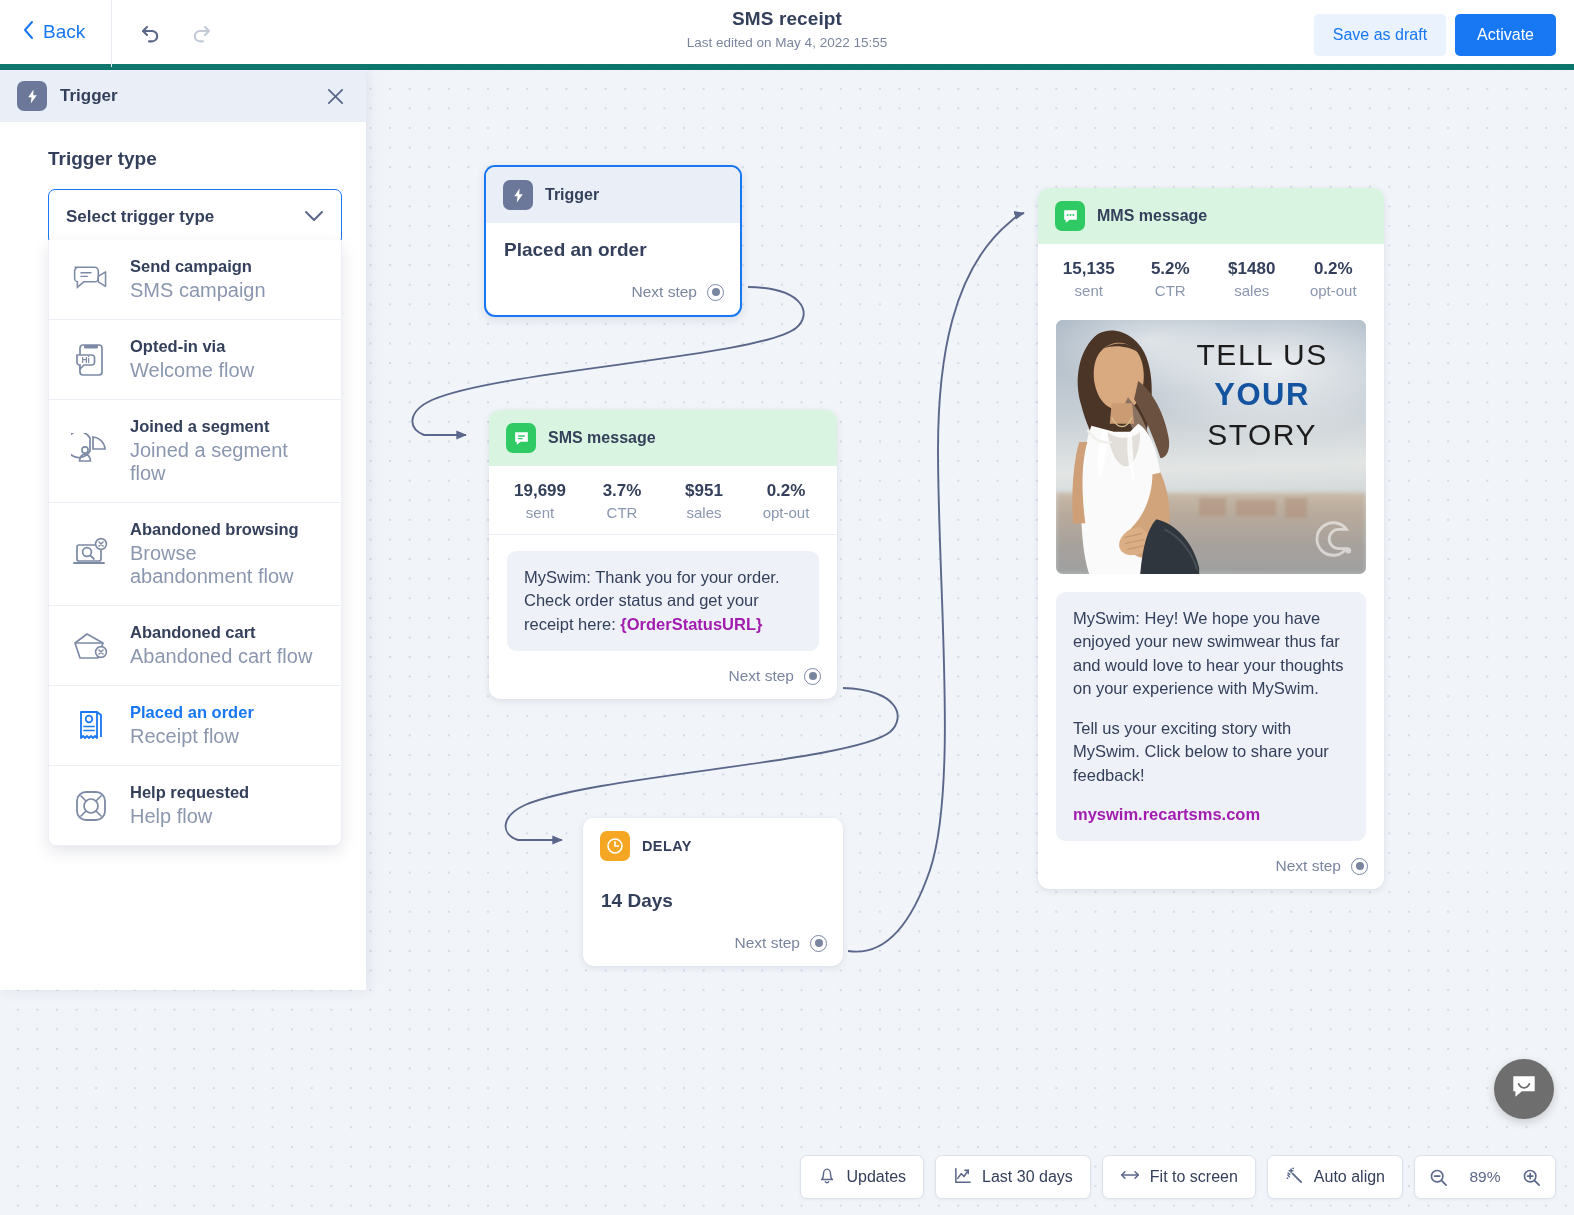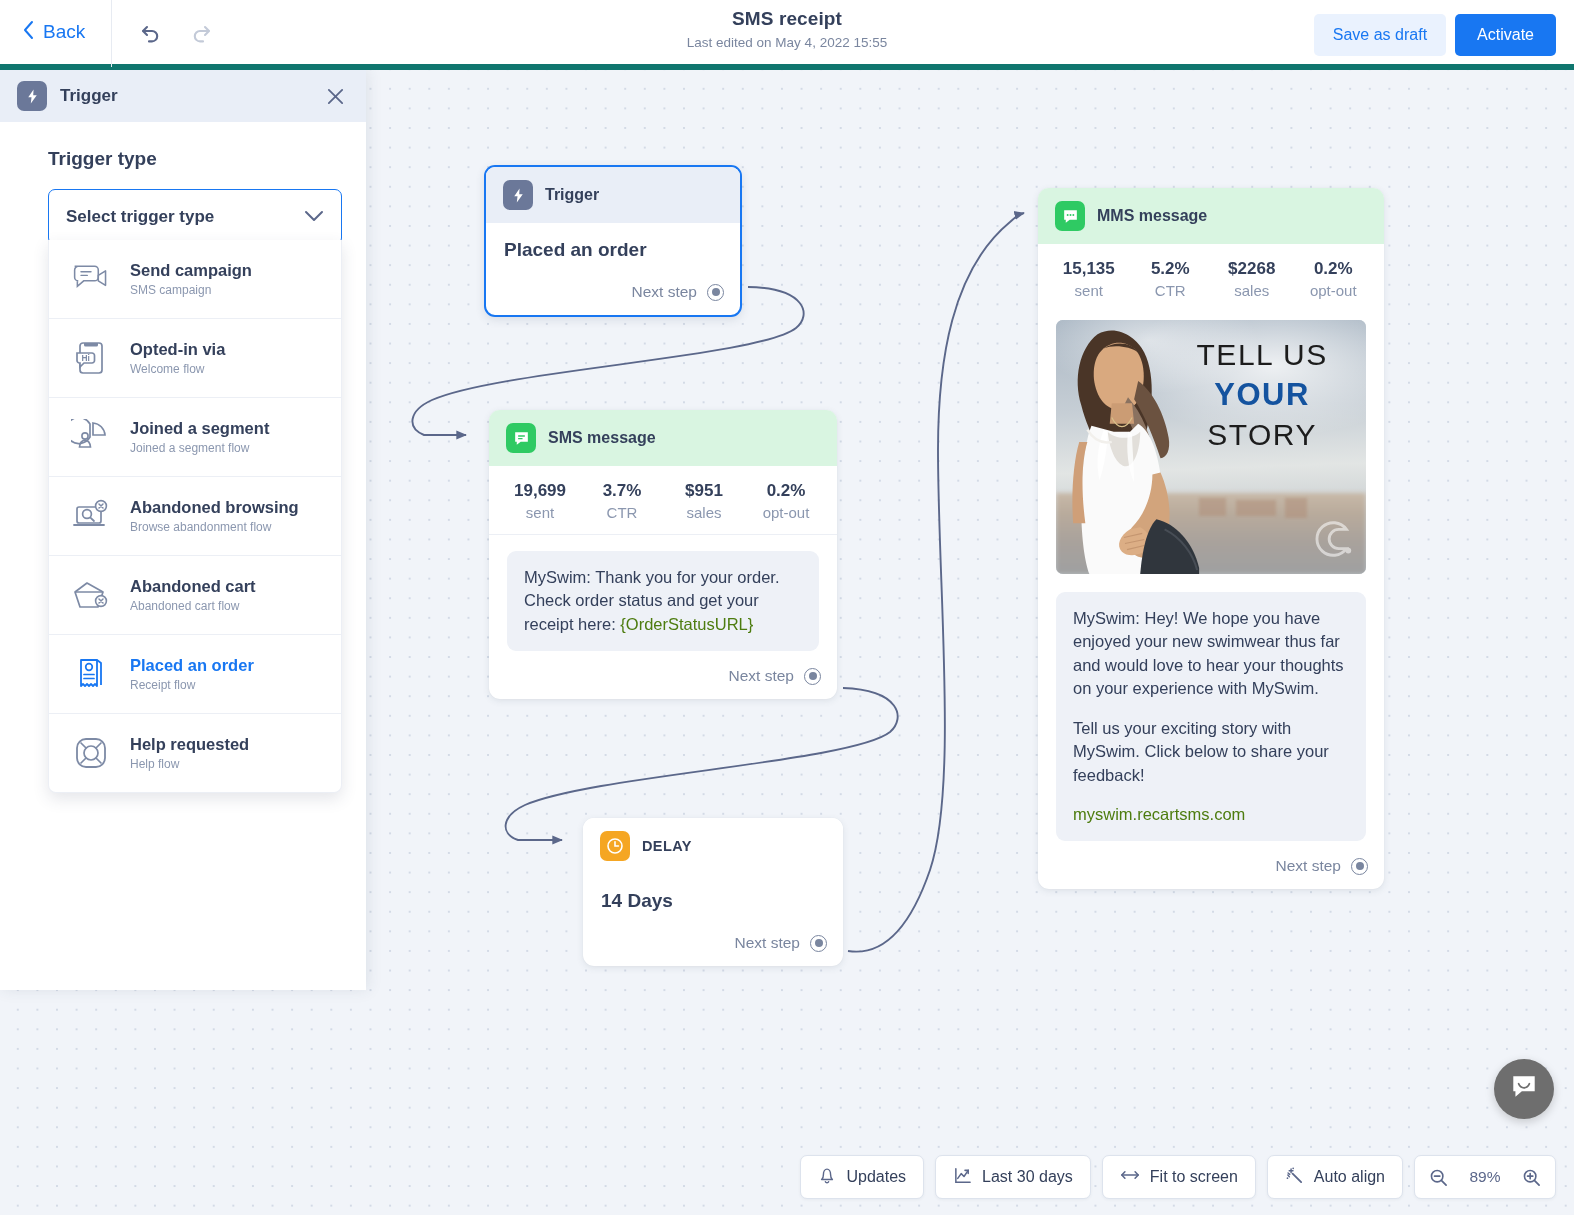--- a/index.html
+++ b/index.html
@@ -124,21 +124,21 @@
   .stat { flex:1; }
   .stat .v { font-size:17px; font-weight:bold; color:#34405b; }
   .stat .l { font-size:15px; color:#8b97af; margin-top:3px; }
 
   .bubble {
     margin: 16px 18px 6px;
     background:#eef1f7; border-radius:9px;
     padding: 15px 17px;
     font-size:16.5px; line-height:1.42; color:#34405b;
   }
-  .bubble a, .bubble .lnk { color:#4d7c0f; text-decoration:none; }
+  .bubble a, .bubble .lnk { color:#a21caf; text-decoration:none;font-weight:bold; }
   .bubble .gap { display:block; height:16px; }
 
   
   .mms-img {
     margin: 8px 18px 3px; height:254px; border-radius:7px;
     position:relative; overflow:hidden;
     background: linear-gradient(170deg,#b8c4cf 0%, #cfd7dd 42%, #dfe4e6 62%, #cdd4d7 100%);
   }
   .sky {
     position:absolute; inset:0;
@@ -195,21 +195,21 @@
     overflow:hidden;
   }
   .opt {
     display:flex; align-items:center; gap:17px;
     padding: 17px 18px 17px 20px;
     border-bottom:1px solid #eceff5;
     cursor:pointer;
   }
   .opt:last-child { border-bottom:none; }
   .opt .txt .n { font-size:16.5px; font-weight:bold; color:#34405b; }
-  .opt .txt .s { font-size:12px; color:#8b97af; margin-top:3px; }
+  .opt .txt .s { font-size:20px; color:#8b97af; margin-top:3px; }
   .opt.sel .txt .n { color:#1877f2; }
   .opt .ico { width:44px; height:44px; flex:0 0 auto; display:flex; align-items:center; justify-content:center; }
 
   
   .bottombar {
     position:absolute; right:18px; bottom:16px;
     display:flex; align-items:center; gap:11px; z-index:35;
   }
   .tb {
     height:44px; background:#fff; border:1px solid #dde3ed;
@@ -380,21 +380,21 @@
     <div class="stats" style="border-bottom:none">
       <div class="stat">
         <div class="v">15,135</div>
         <div class="l">sent</div>
       </div>
       <div class="stat">
         <div class="v">5.2%</div>
         <div class="l">CTR</div>
       </div>
       <div class="stat">
-        <div class="v">$2268</div>
+        <div class="v">$1480</div>
         <div class="l">sales</div>
       </div>
       <div class="stat">
         <div class="v">0.2%</div>
         <div class="l">opt-out</div>
       </div>
     </div>
 
     <div class="mms-img">
       <div class="sky"></div>

